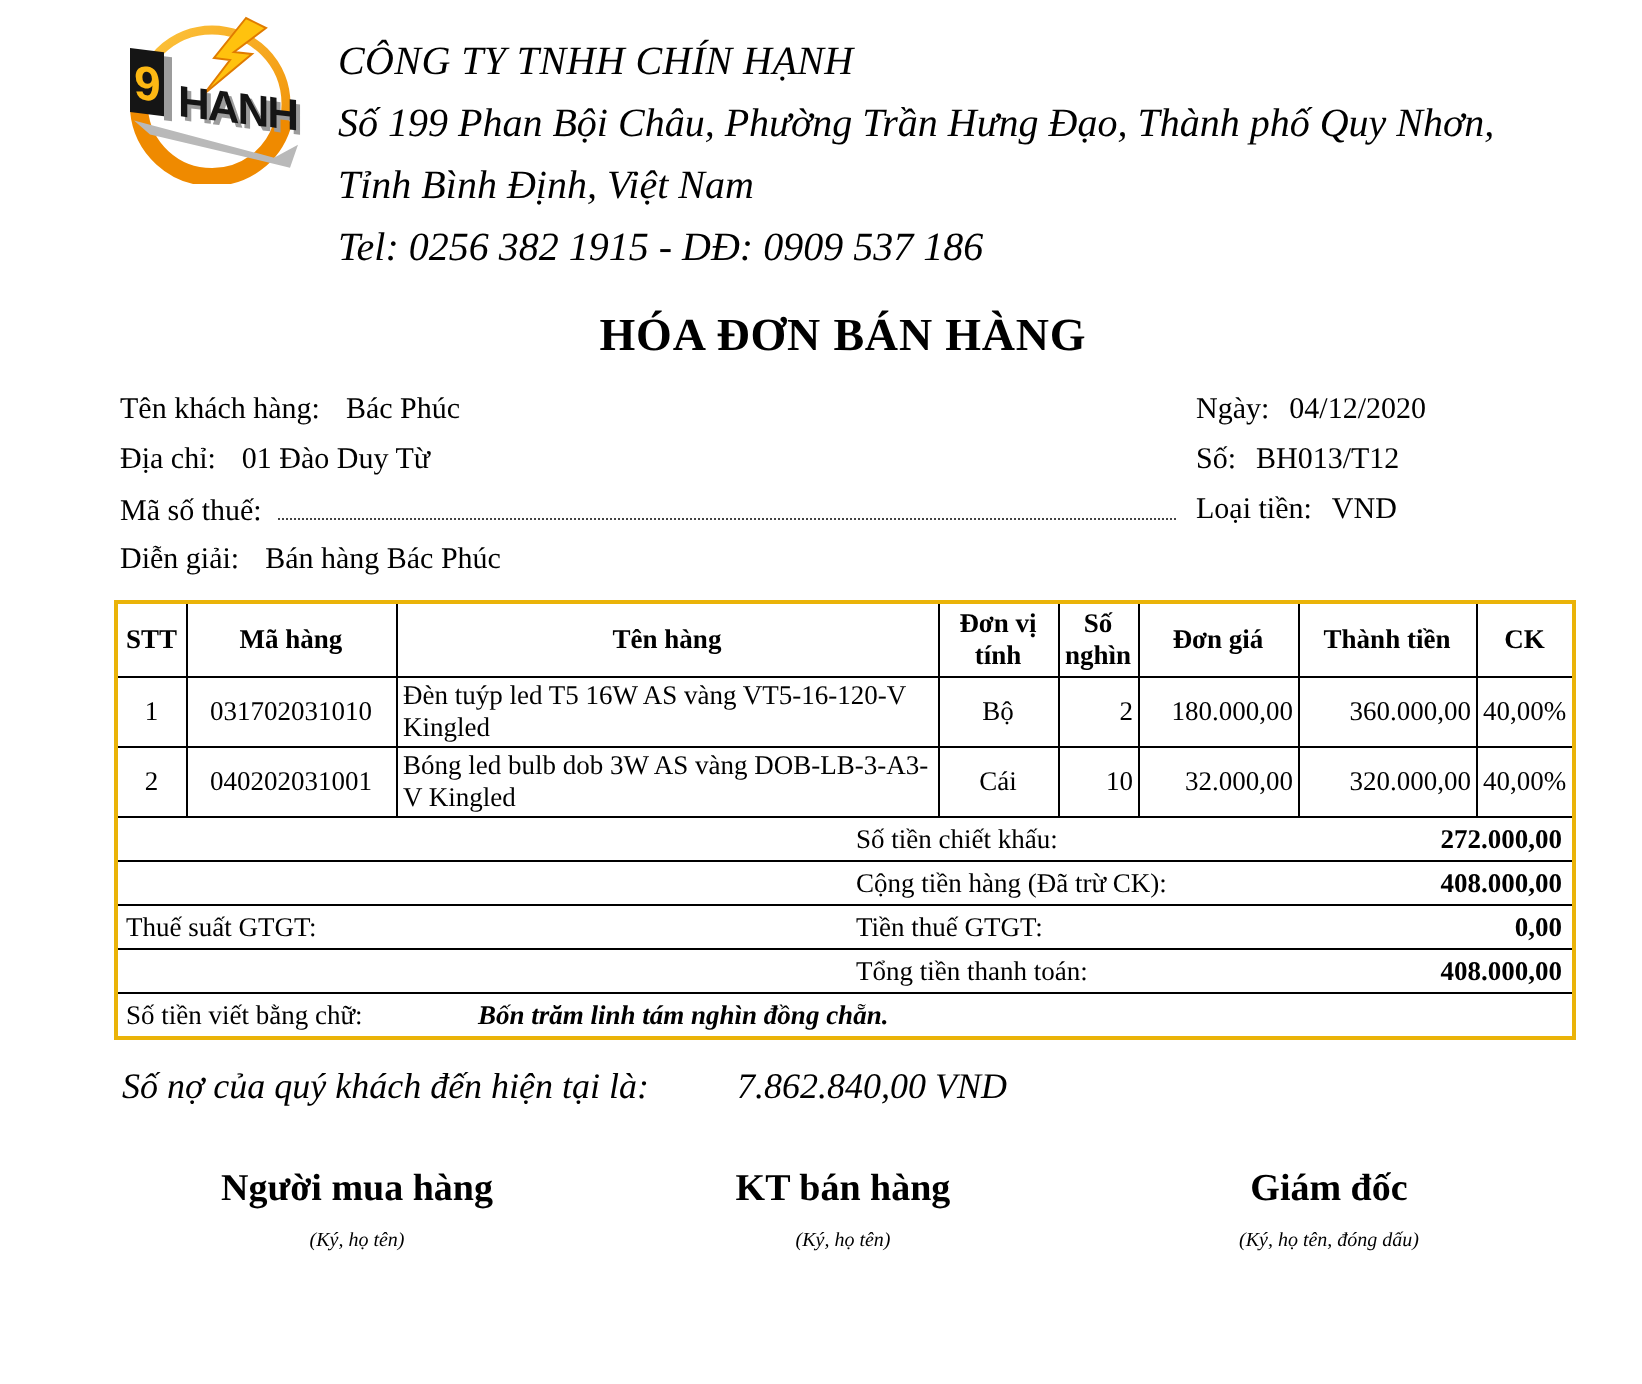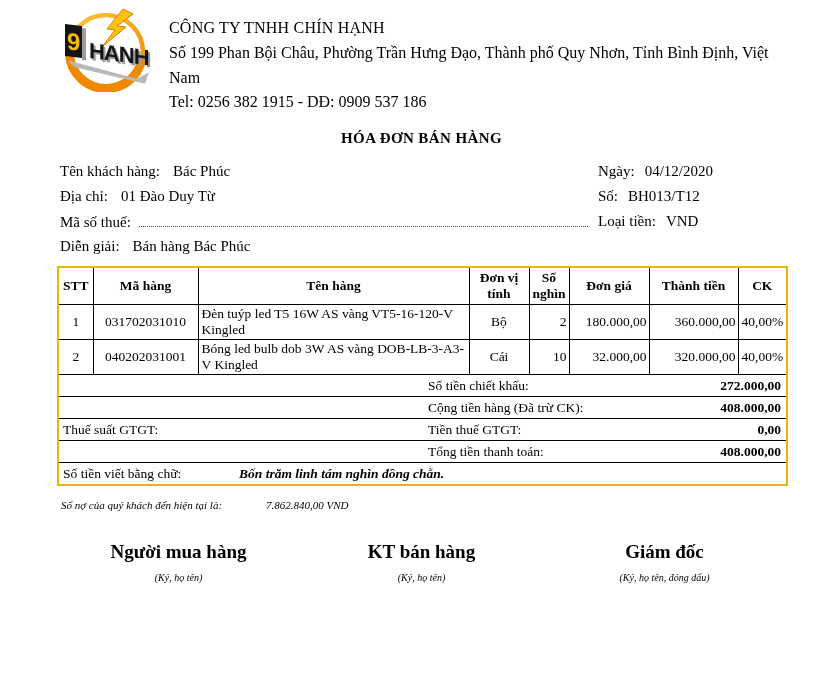--- a/index.html
+++ b/index.html
@@ -3,25 +3,25 @@
 <meta charset="utf-8">
 <style>
   * { box-sizing: border-box; margin: 0; padding: 0; }
   html, body { width: 821px; height: 692px; background: #ffffff; overflow: hidden; }
   body { font-family: "Liberation Serif", serif; color: #000; }
   .page { position: relative; width: 729px; margin: 8px 0 0 57px; }
 
   
   .co-header { display: flex; align-items: flex-start; gap: 16px; }
   .logo { width: 96px; height: 84px; flex: 0 0 auto; }
-  .co-info { padding-top: 8px; font-size: 16px; line-height: 1.55; }
+  .co-info { padding-top: 8px; font-size: 20px; line-height: 1.55; font-style: italic; }
   .co-name { letter-spacing: 0.2px; }
 
   
-  .doc-title { text-align: center; font-weight: bold; font-size: 15px; letter-spacing: 0.4px; margin: 15px 0 12px; }
+  .doc-title { text-align: center; font-weight: bold; font-size: 23px; letter-spacing: 0.4px; margin: 15px 0 12px; }
 
   
   .info { font-size: 15px; }
   .info-row { display: flex; height: 25px; align-items: center; }
   .info-left { flex: 1 1 auto; display: flex; align-items: baseline; padding-left: 3px; }
   .info-right { flex: 0 0 188px; display: flex; align-items: baseline; }
   .info-val { margin-left: 13px; }
   .info-right .info-val { margin-left: 10px; }
   .dotted-fill { flex: 1 1 auto; border-bottom: 1px dotted #444; margin: 0 10px 3px 8px; height: 14px; }
 
@@ -37,21 +37,21 @@
   td.name { text-align: left; line-height: 1.2; margin-top: 48px; }
   tr.sum td { height: 21px; padding: 0; }
   .sumwrap { position: relative; height: 21px; font-size: 13.5px; }
   .sumwrap span { position: absolute; top: 50%; transform: translateY(-50%); white-space: nowrap; }
   .sum-left { left: 4px; }
   .sum-mid { left: 353px; margin-left: 16px; }
   .sum-right { right: 5px; font-weight: bold; }
   .words-val { left: 180px; font-weight: bold; font-style: italic; }
 
   
-  .debt { margin-top: 13px; padding-left: 4px; font-style: italic; font-size: 11px; display: flex; }
+  .debt { margin-top: 13px; padding-left: 4px; font-style: italic; font-size: 18px; display: flex; }
   .debt-val { margin-left: 44px; }
 
   
   .signs { margin-top: 30px; display: flex; }
   .sign-col { flex: 1 1 0; text-align: center; }
   .sign-title { font-weight: bold; font-size: 19px; }
   .sign-note { font-style: italic; font-size: 10px; margin-top: 9px; }
 </style>
 </head>
 <body>

